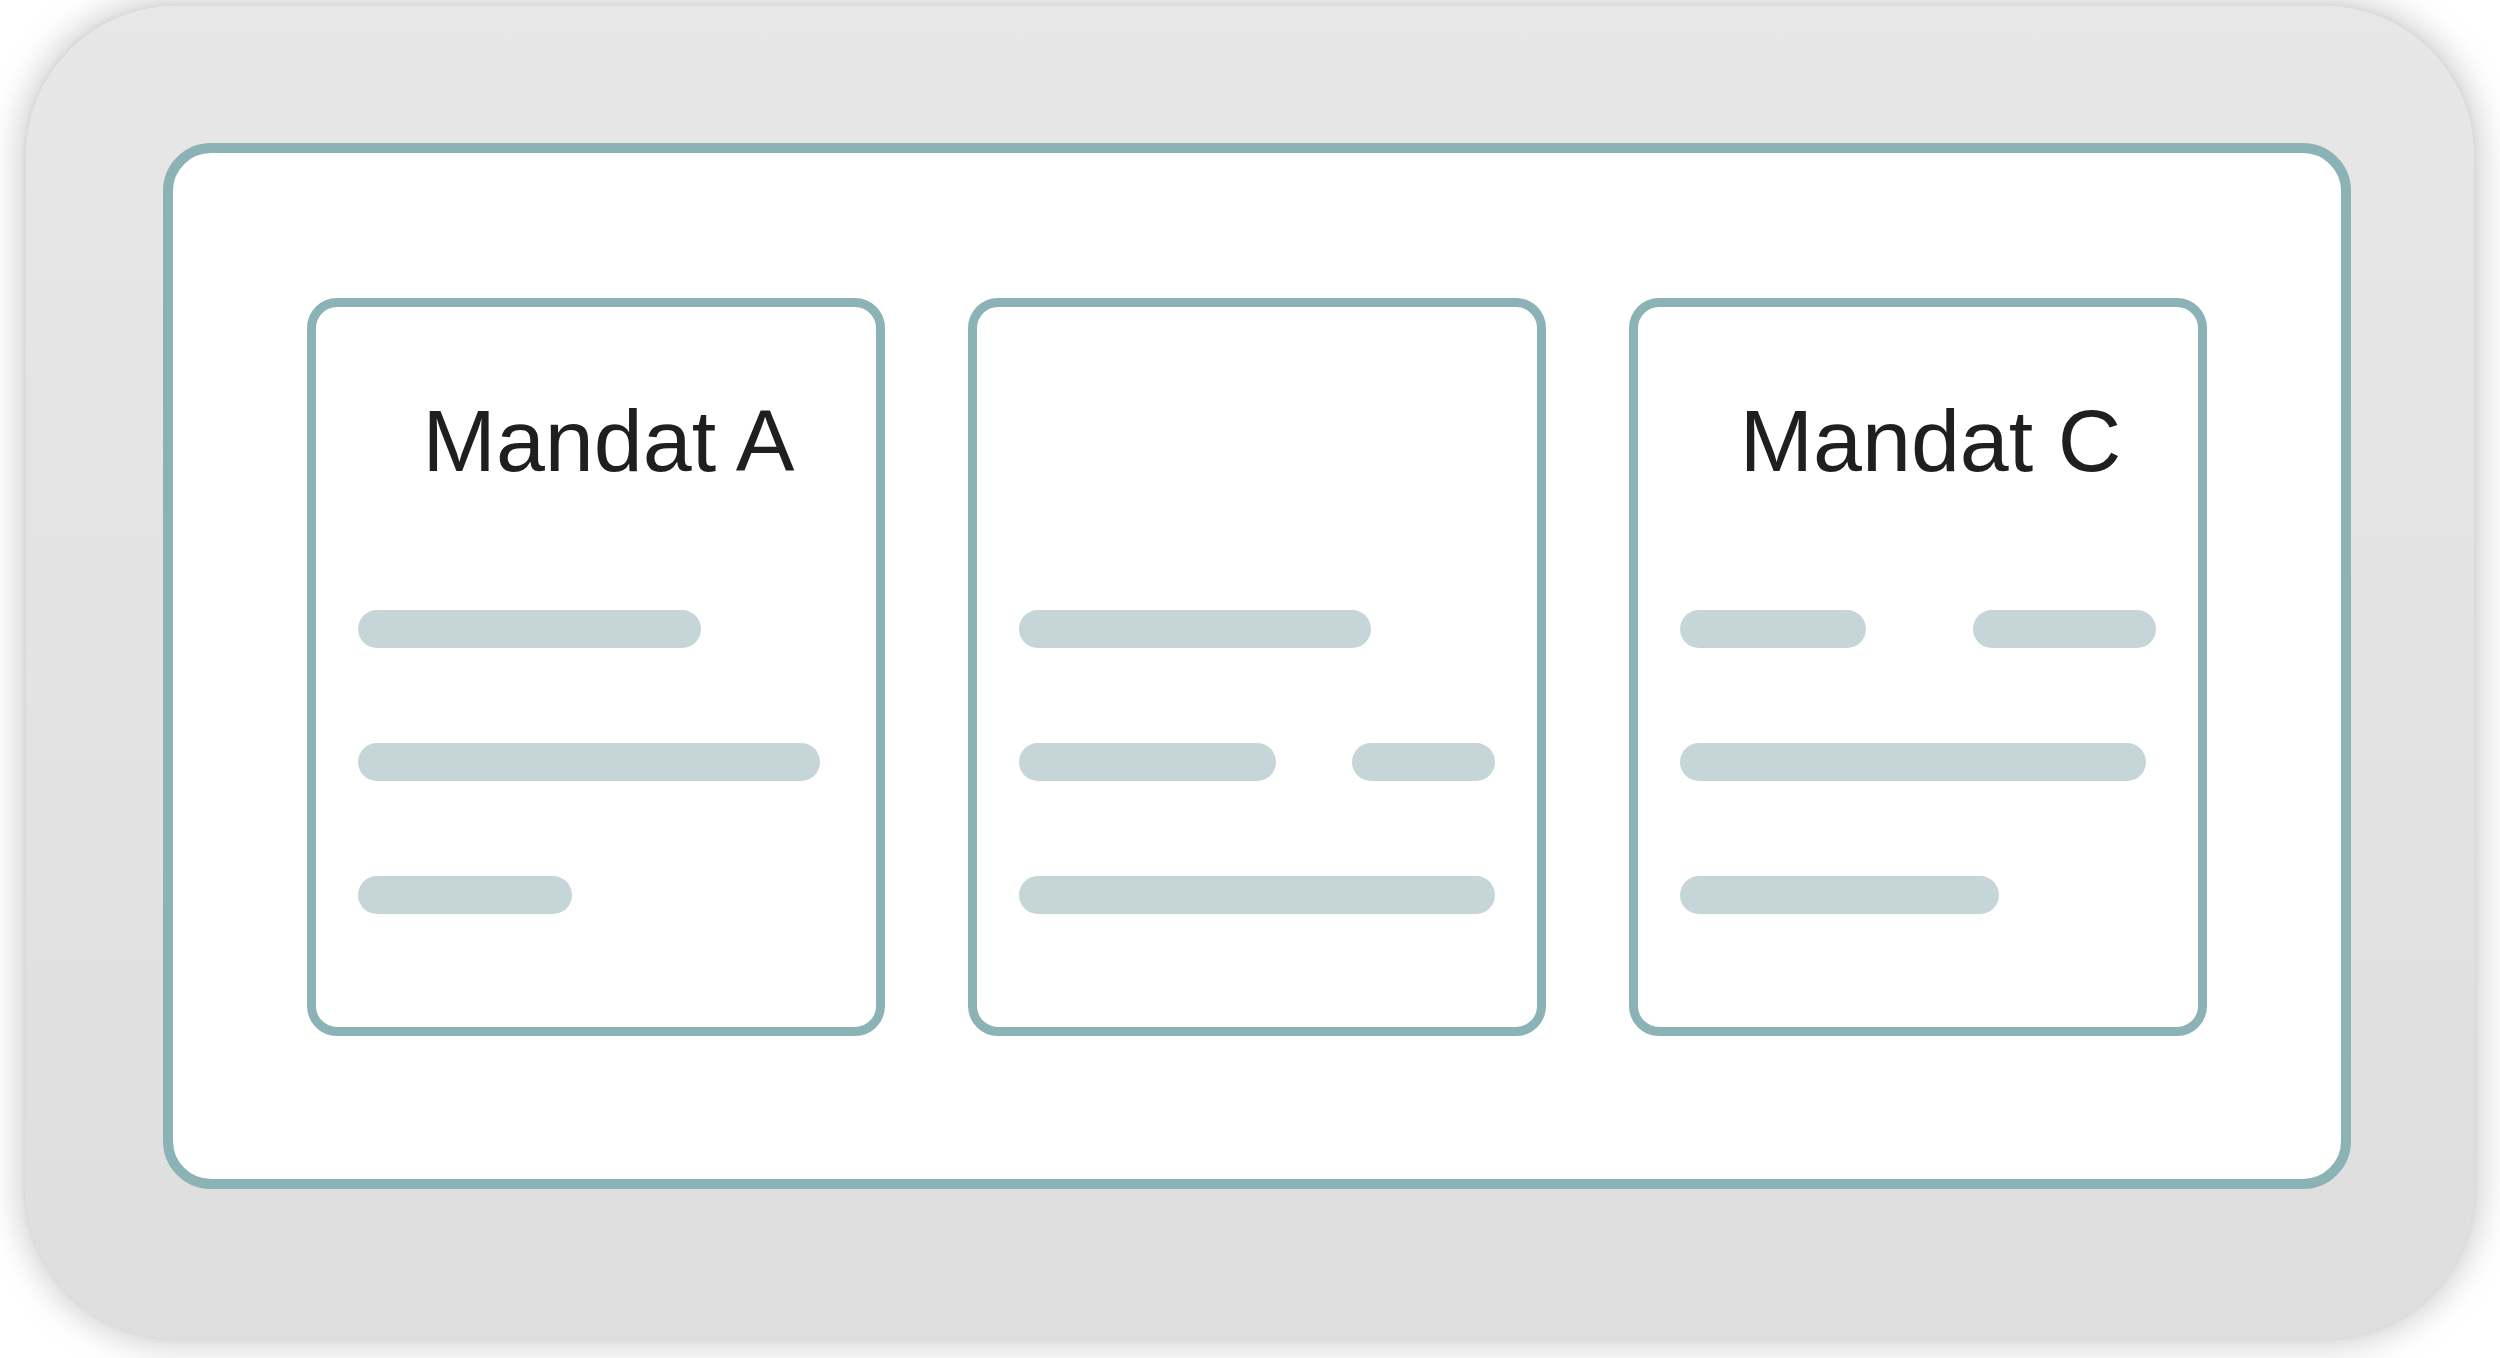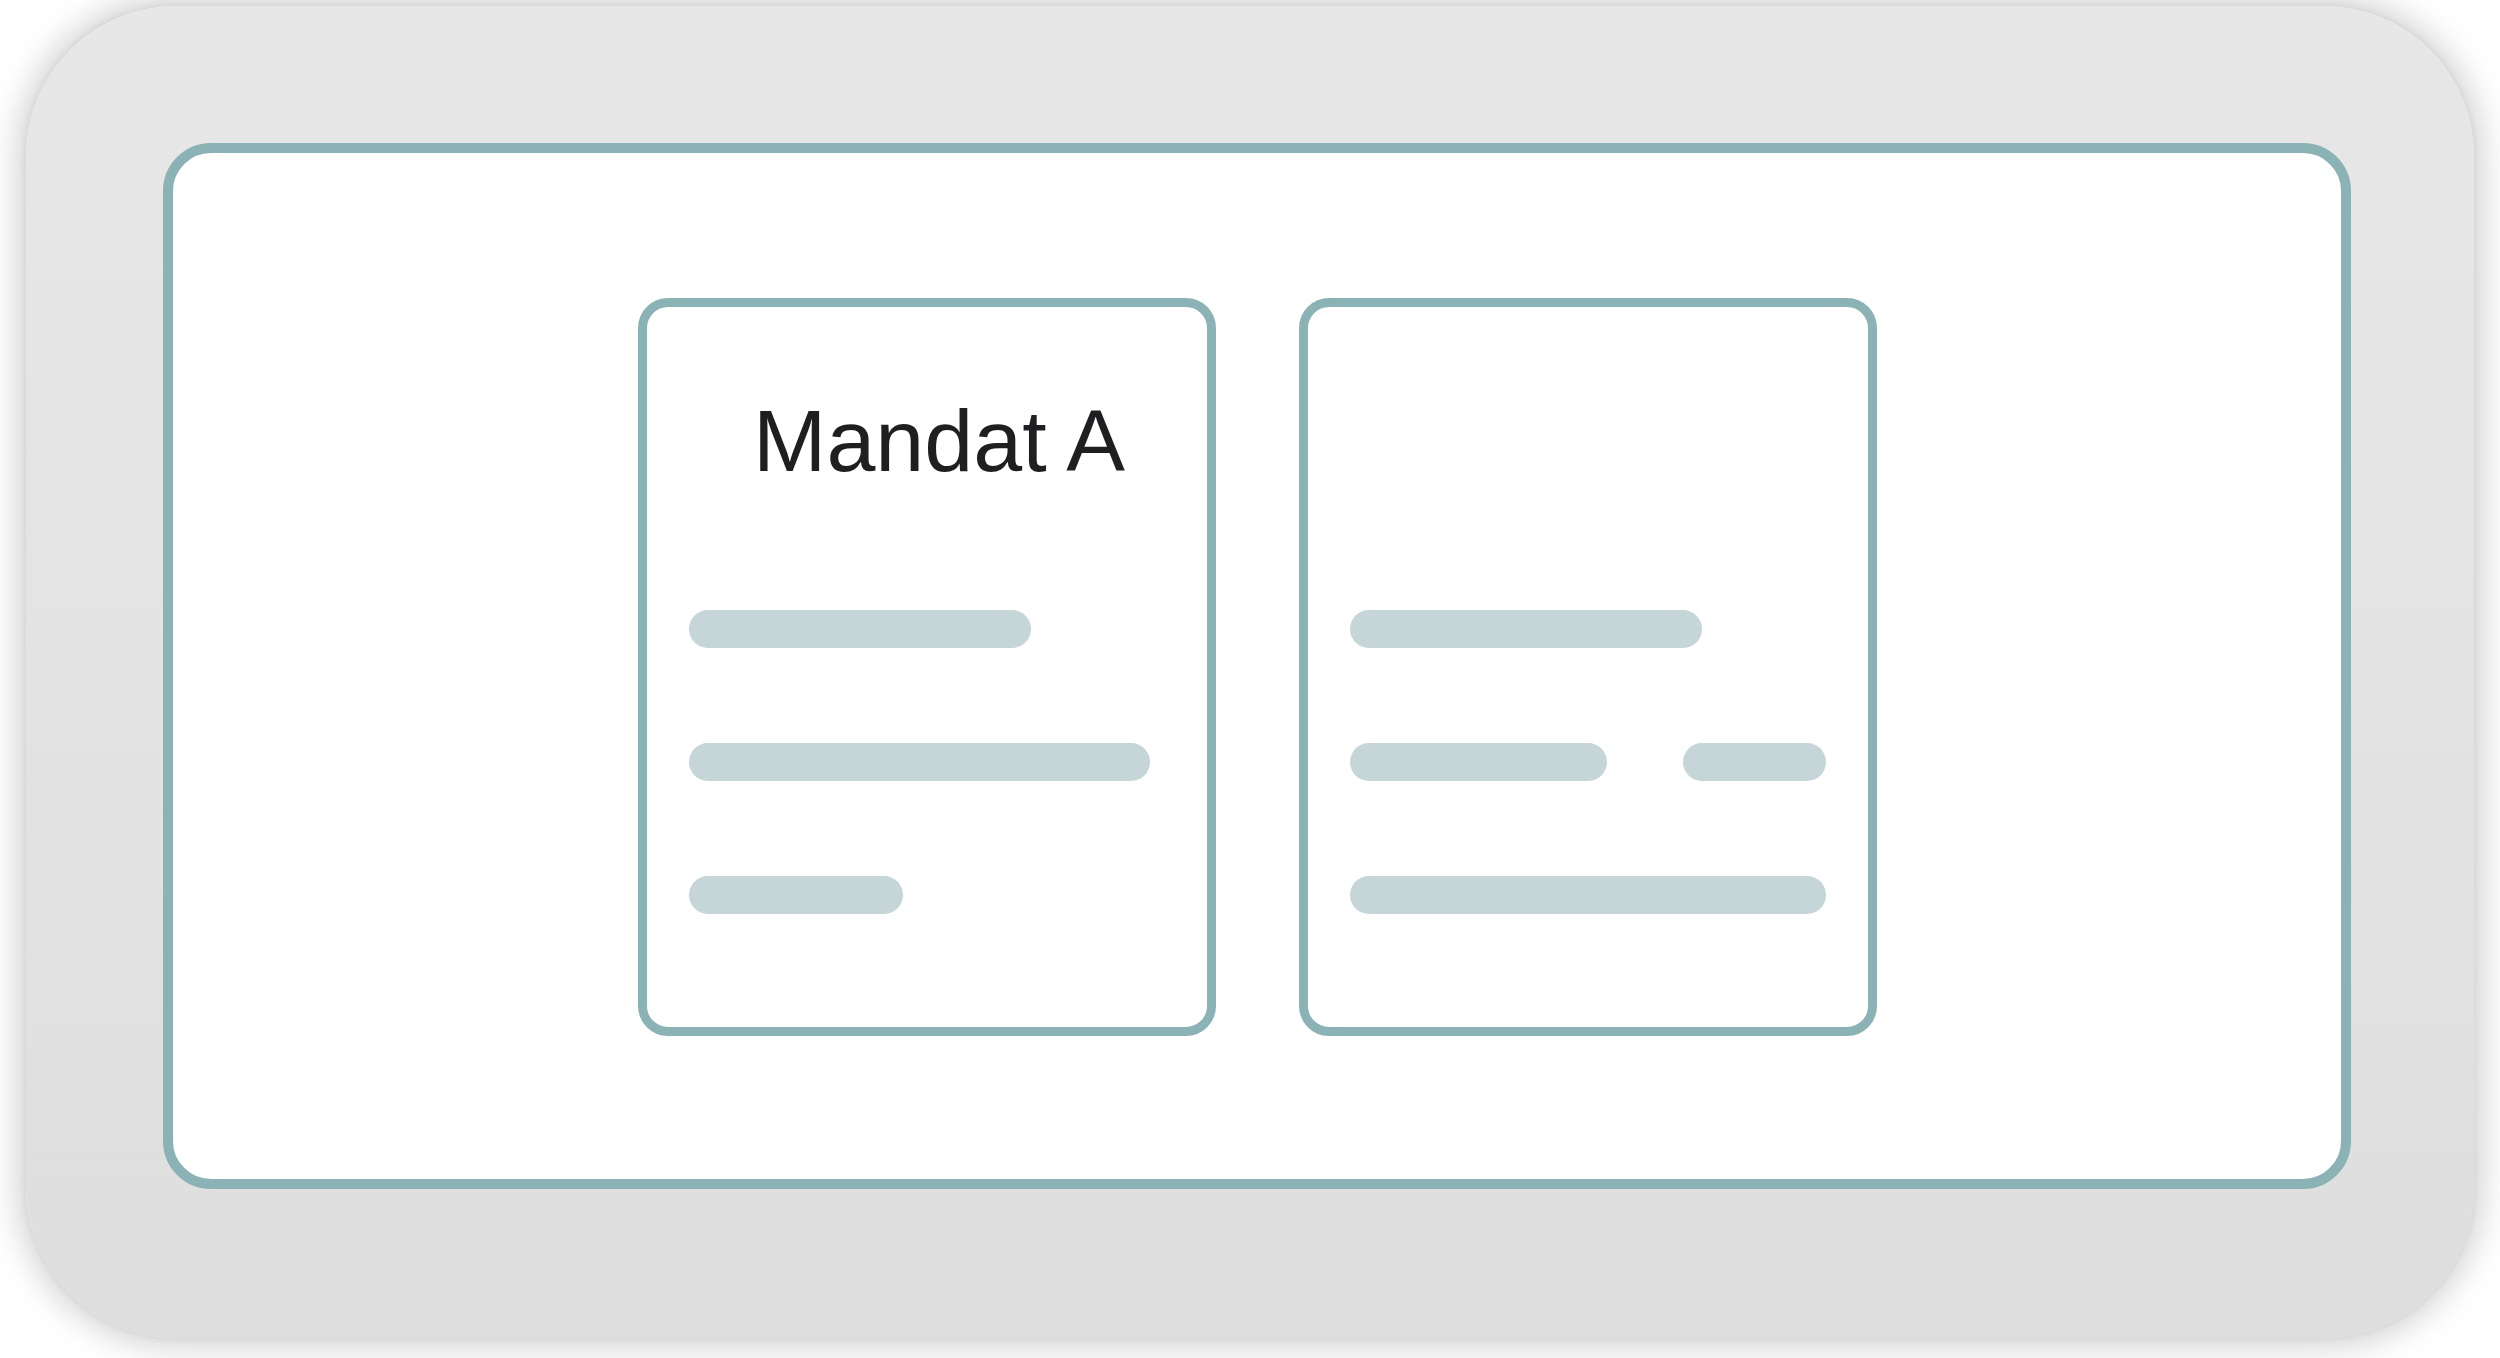--- a/index.html
+++ b/index.html
@@ -120,15 +120,30 @@
           <div class="line-row">
             <div class="bar" style="width: 54%;"></div>
             <div class="bar" style="width: 30%;"></div>
           </div>
           <div class="line-row">
             <div class="bar" style="width: 100%;"></div>
           </div>
         </div>
     </div>
 
+    <div class="card">
+      <div class="card-title">Mandat C</div>
+      <div class="card-lines">
+          <div class="line-row">
+            <div class="bar" style="width: 39%;"></div>
+            <div class="bar" style="width: 38.5%;"></div>
+          </div>
+          <div class="line-row">
+            <div class="bar" style="width: 98%;"></div>
+          </div>
+          <div class="line-row">
+            <div class="bar" style="width: 67%;"></div>
+          </div>
+        </div>
+    </div>
 
   </div>
 </div>
 
 </body></html>

